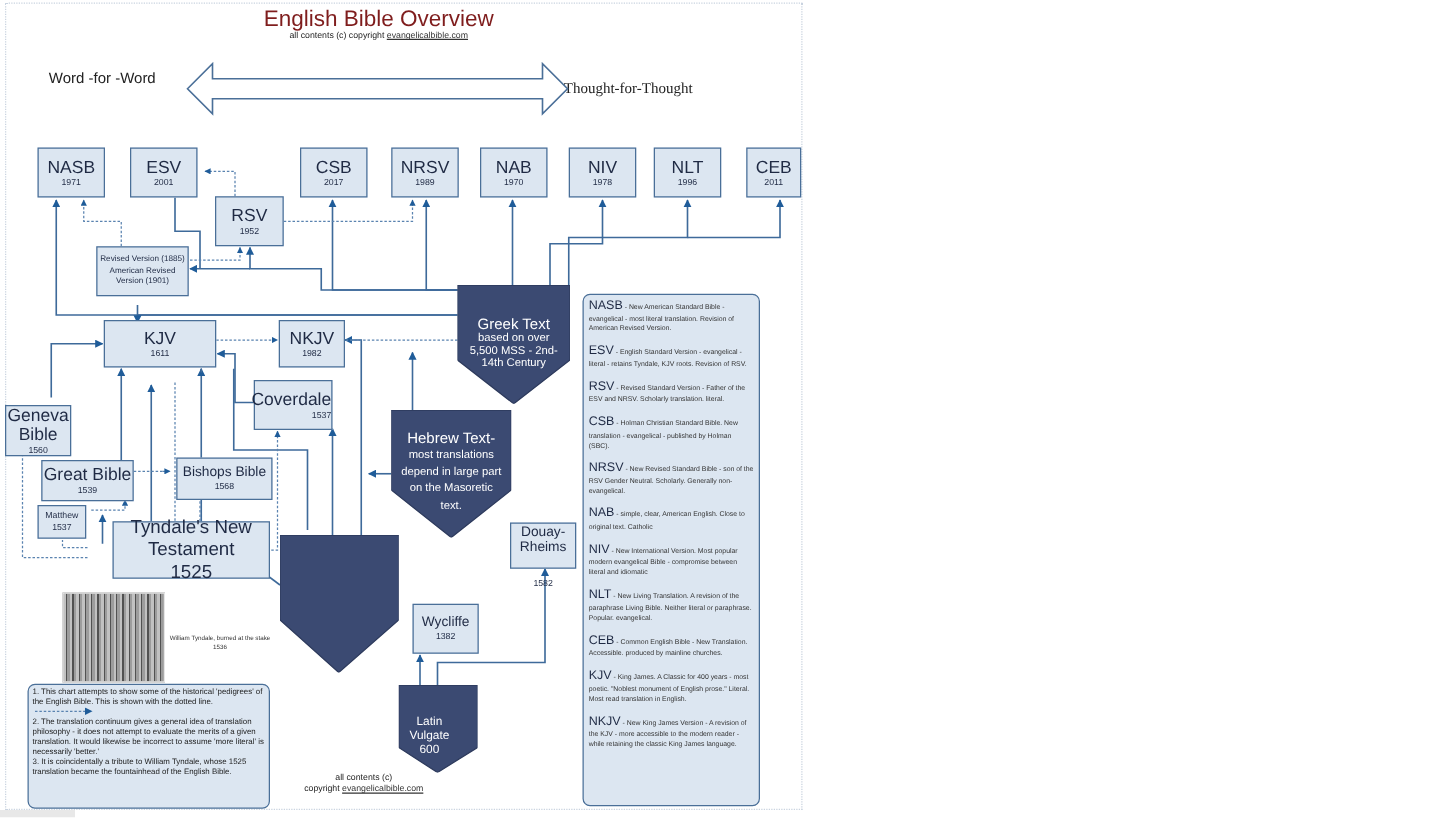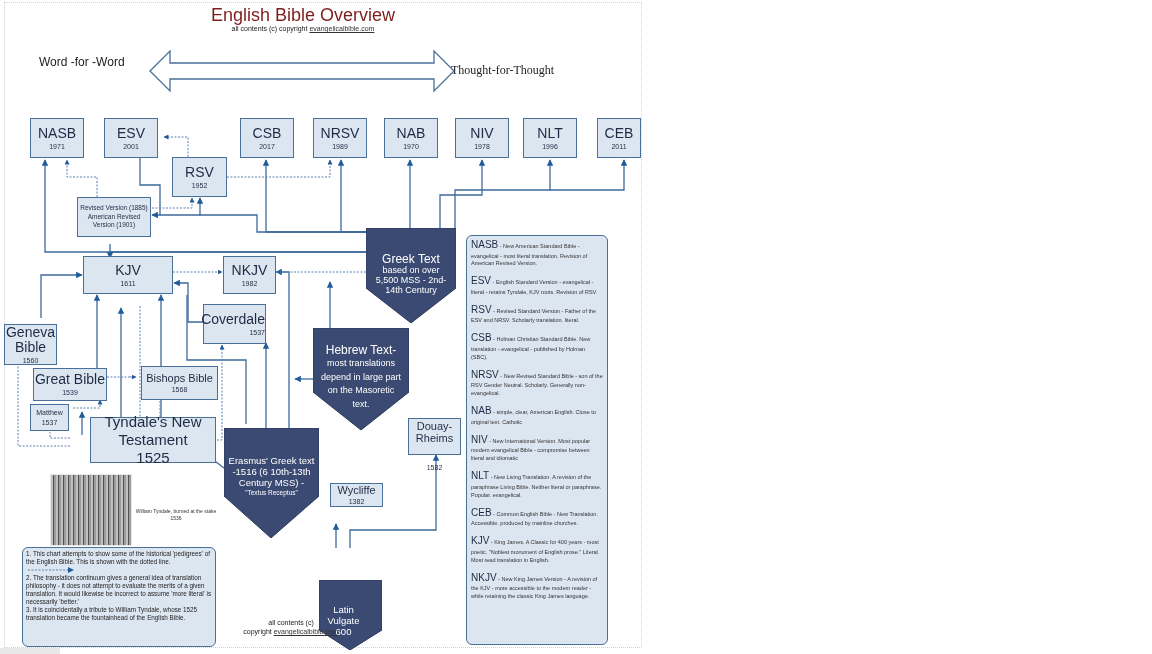--- a/index.html
+++ b/index.html
@@ -171,21 +171,21 @@
   <span class="nm" style="font-size:7px;">Matthew</span>
   <span class="yr">1537</span>
 </div>
 <div class="box xl" style="left:70px;top:417px;width:126px;height:46px;padding:0 12px;margin-left:20px;">
   <span class="nm">Tyndale's New Testament 1525</span>
 </div>
 <div class="box md" style="left:408px;top:418px;width:53px;height:37px;">
   <span class="nm" style="line-height:1.1;padding:18px 6px;">Douay-Rheims</span>
   <span class="yr">1582</span>
 </div>
-<div class="box md" style="left:330px;top:483px;width:53px;height:24px;">
+<div class="box md" style="left:330px;top:483px;width:53px;height:40px;">
   <span class="nm">Wycliffe</span>
   <span class="yr">1382</span>
 </div>
 
 <div class="pent" style="left:366px;top:228px;width:90px;height:95px;">
   <svg width="90" height="95">
       <path d="M0,0 L90,0 L90,60 L45,95 L0,60 Z" fill="#3b4a72" stroke="#2d3a5c"></path>
     </svg>
   <div class="txt" style="top:24px;">
     <div style="font-size:12px;">Greek Text</div>
@@ -198,26 +198,22 @@
     </svg>
   <div class="txt" style="top:15px;">
     <div style="font-size:12px;">Hebrew Text-</div>
     <div style="font-size:9px;line-height:1.5;padding:0 6px;">most translations depend in large part on the Masoretic text.</div>
   </div>
 </div>
 <div class="pent" style="left:224px;top:428px;width:95px;height:110px;">
   <svg width="95" height="110">
       <path d="M0,0 L95,0 L95,68 L47,110 L0,68 Z" fill="#3b4a72" stroke="#2d3a5c"></path>
     </svg>
-  <div class="txt" style="top:28px;">
-    <div style="font-size:9.5px;line-height:1.15;padding:0 3px;">Erasmus' Greek text -1516 (6 10th-13th Century MSS) -</div>
-    <div style="font-size:6.5px;padding:0 16px;">"Textus Receptus"</div>
-  </div>
-</div>
-<div class="pent" style="left:319px;top:580px;width:49px;height:70px;">
+</div>
+<div class="pent" style="left:319px;top:548px;width:49px;height:70px;">
   <svg width="63" height="70">
       <path d="M0,0 L63,0 L63,50 L31,70 L0,50 Z" fill="#3b4a72" stroke="#2d3a5c"></path>
     </svg>
   <div class="txt" style="top:24px;">
     <div style="font-size:9.5px;">Latin Vulgate</div>
     <div style="font-size:9.5px;">600</div>
   </div>
 </div>
 
 <div class="notes">

